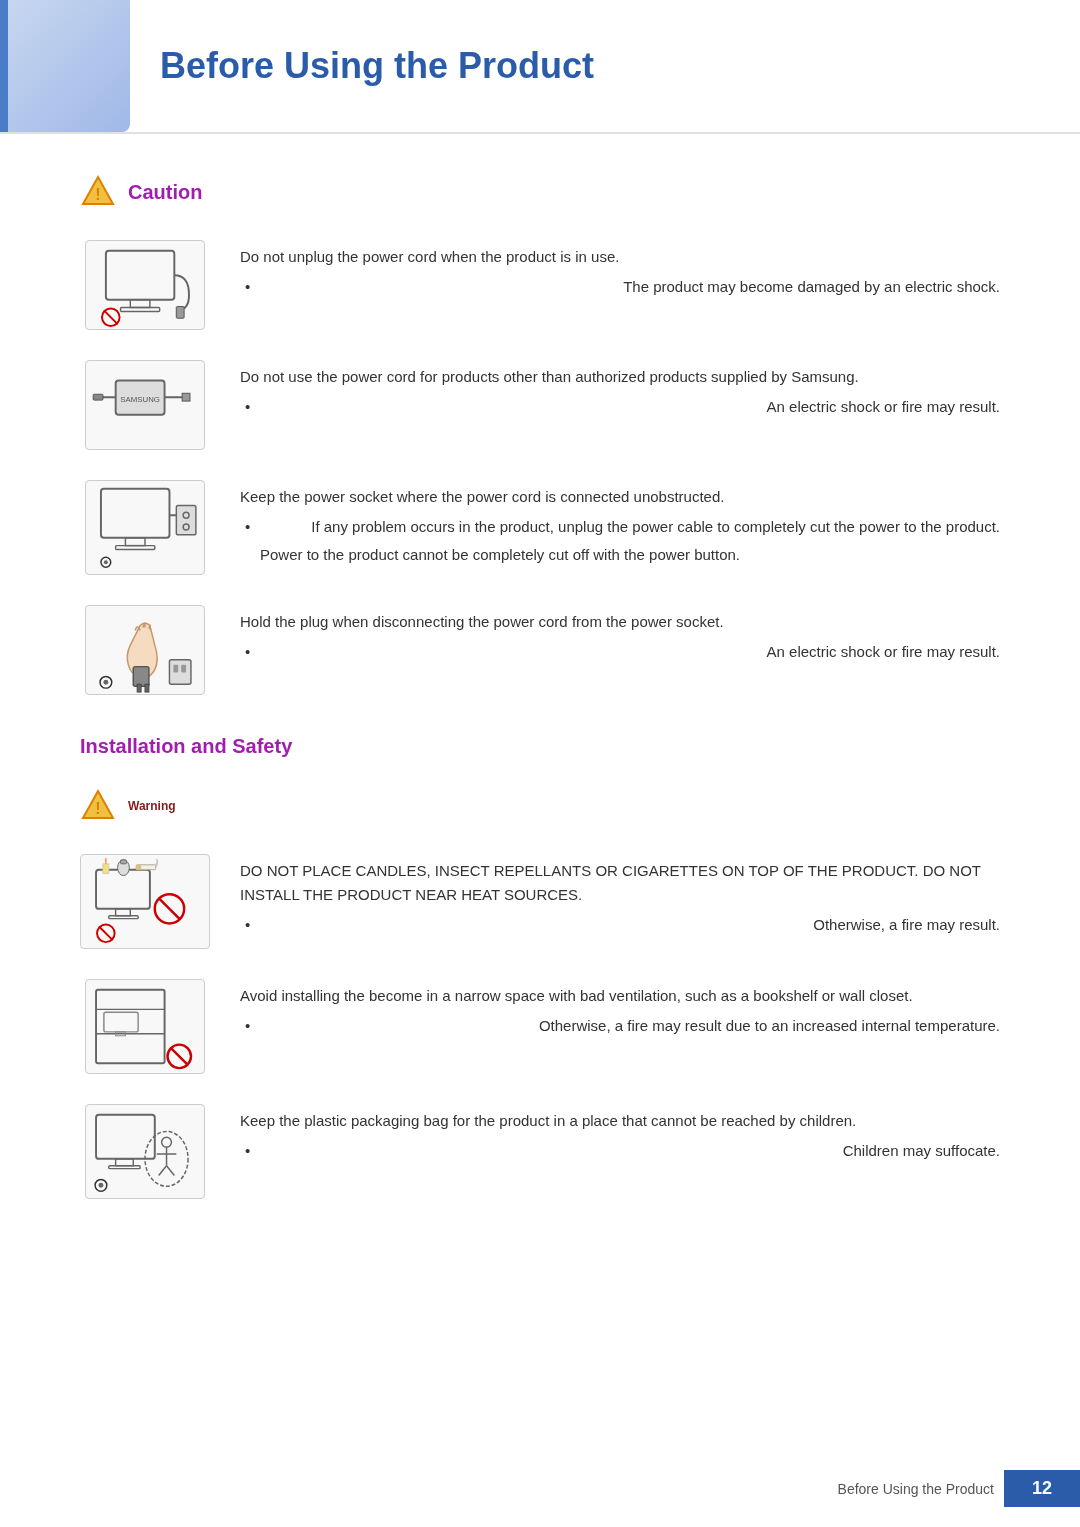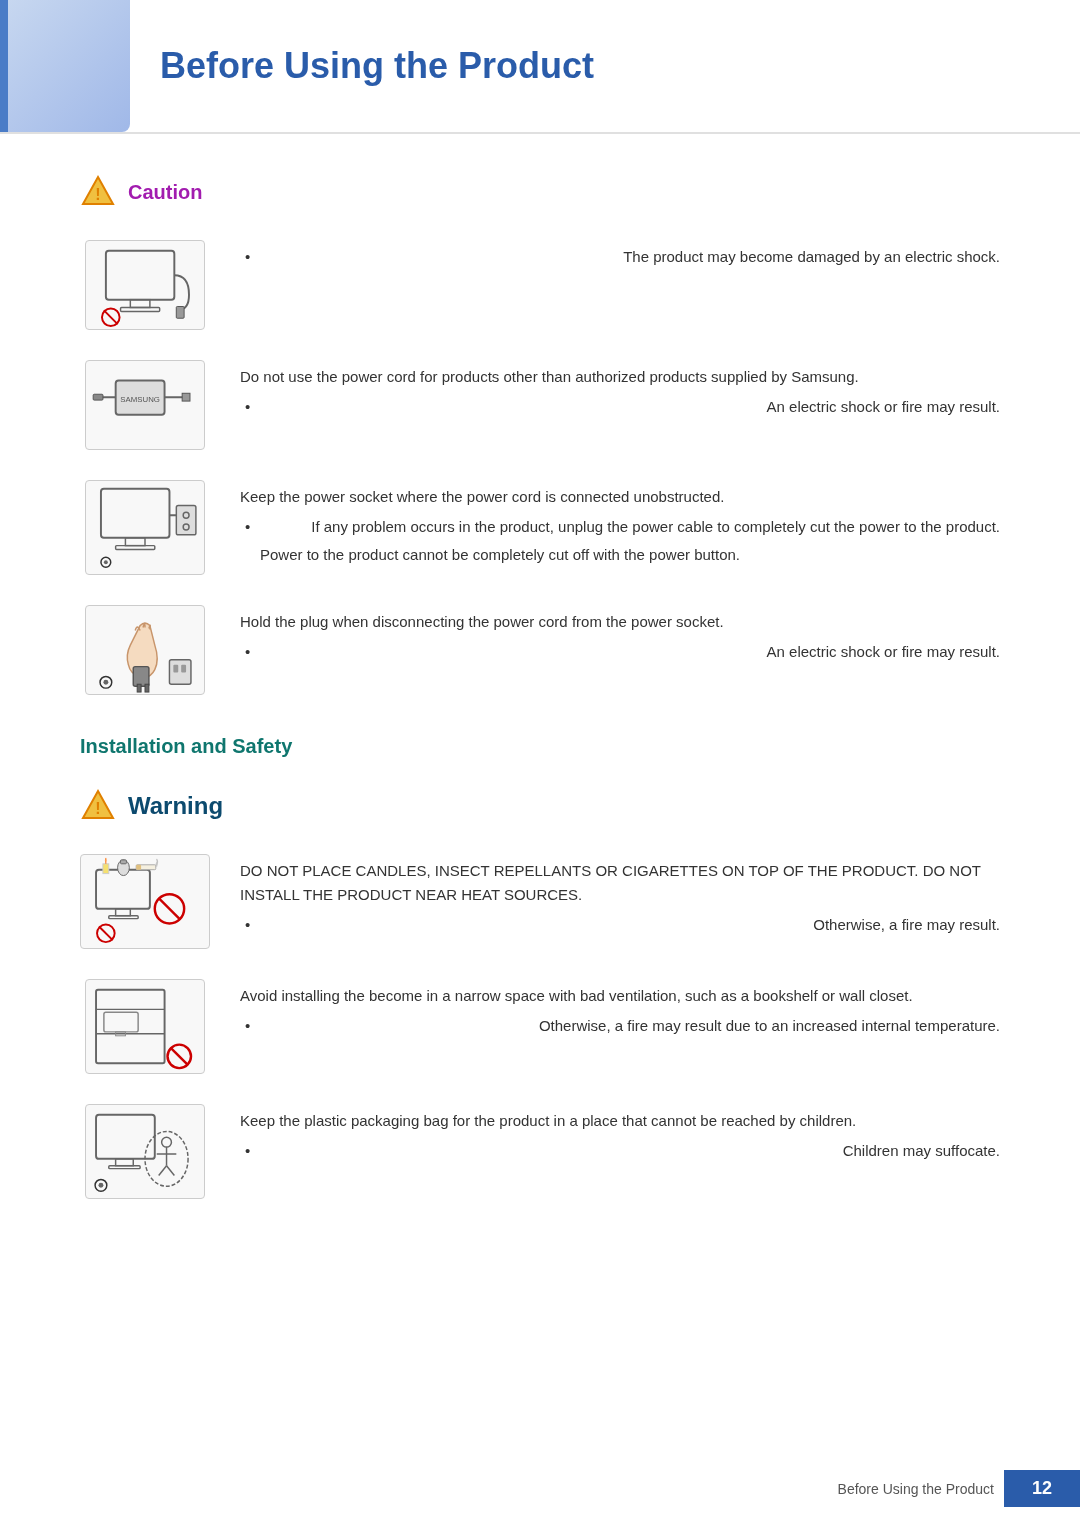--- a/index.html
+++ b/index.html
@@ -60,23 +60,23 @@
       margin-bottom: 30px;
     }
 
     .caution-label {
       font-size: 20px;
       font-weight: bold;
       color: #a21caf;
     }
 
     .warning-label {
-      font-size: 24px;
+      font-size: 12px;
       font-weight: bold;
-      color: #0c4a6e;
+      color: #7f1d1d;
     }
 
     
     .warning-icon {
       width: 36px;
       height: 36px;
       flex-shrink: 0;
     }
 
     
@@ -125,21 +125,21 @@
       content: "•";
       position: absolute;
       left: 5px;
       color: #333;
     }
 
     
     .installation-title {
       font-size: 20px;
       font-weight: bold;
-      color: #0f766e;
+      color: #a21caf;
       margin: 40px 0 30px 0;
     }
 
     
     .page-footer {
       position: absolute;
       bottom: 20px;
       right: 0;
       display: flex;
       align-items: center;
@@ -206,20 +206,21 @@
         <rect x="35" y="68" width="40" height="4" rx="1" fill="none" stroke="#666" stroke-width="1.5"></rect>
 
         <path d="M90 35 Q105 35 105 55 Q105 70 95 70" stroke="#666" stroke-width="2" fill="none"></path>
         <rect x="92" y="67" width="8" height="12" rx="1" fill="#999" stroke="#555" stroke-width="1"></rect>
 
         <circle cx="25" cy="78" r="9" fill="none" stroke="#cc0000" stroke-width="2"></circle>
         <line x1="18" y1="71" x2="32" y2="85" stroke="#cc0000" stroke-width="2"></line>
       </svg>
     </div>
     <div class="item-text">
+      <p>Do not unplug the power cord when the product is in use.</p>
       <ul>
         <li>The product may become damaged by an electric shock.</li>
       </ul>
     </div>
   </div>
 
   <div class="content-item">
     <div class="item-image">
       <svg width="120" height="90" viewBox="0 0 120 90" class="illustration">
 

